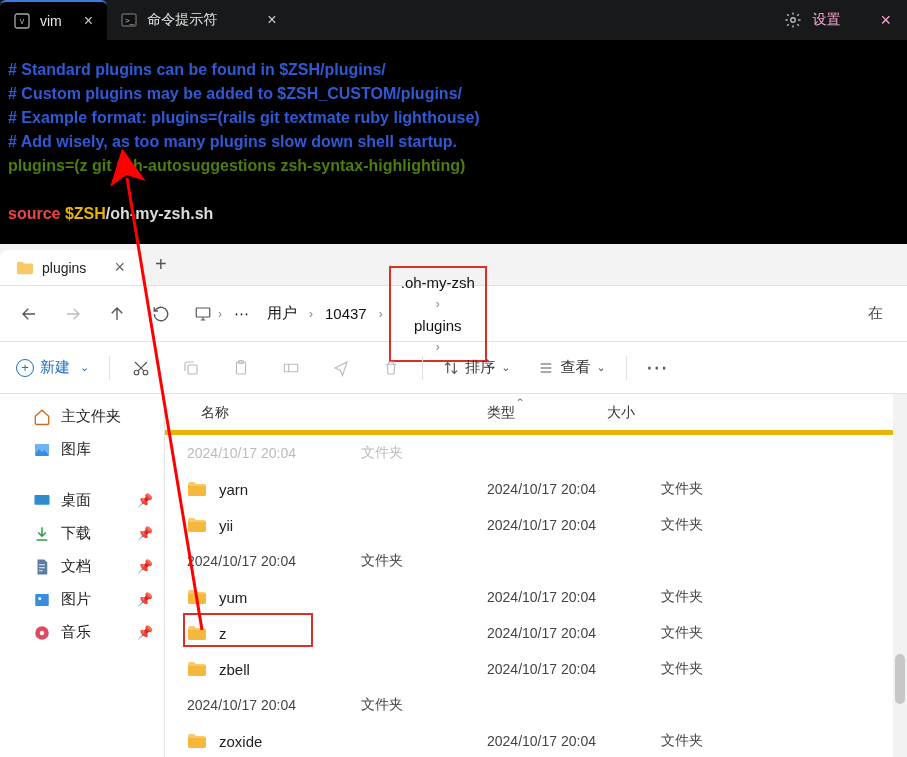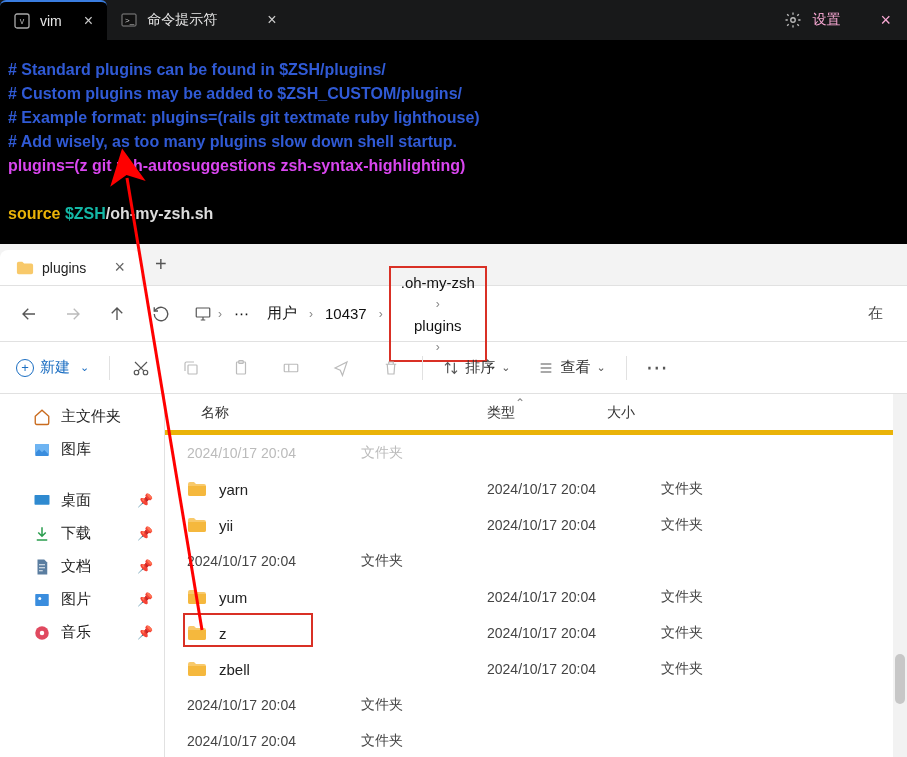--- a/index.html
+++ b/index.html
@@ -7,23 +7,23 @@
 
 
 .terminal-tabs { display: flex; background: #18191a; align-items: center; height: 40px; }
 .term-tab { display: flex; align-items: center; gap: 10px; padding: 0 14px; height: 40px; color: #e8e8e8; font-size: 14px; }
 .term-tab.active { background: #000; border-top: 2px solid #3a7de0; border-radius: 6px 6px 0 0; padding-top: 0; }
 .term-tab .icon-box { width: 16px; height: 16px; display: flex; align-items: center; justify-content: center; font-size: 12px; }
 .term-tab .close { margin-left: 12px; color: #ccc; font-size: 16px; }
 .term-settings { margin-left: auto; display: flex; align-items: center; gap: 10px; color: #f9a8d4; padding-right: 16px; }
 .term-body { background: #000; padding: 18px 8px 18px 8px; font-family: "Cascadia Mono", Consolas, monospace; font-size: 16px; line-height: 1.5; white-space: pre; }
 .c-comment { color: #305ad5; font-weight: bold; }
-.c-plain { color: #d946ef; font-weight: bold; }
-.c-src { color: #eab308; font-weight: bold; }
-.c-var { color: #14b8a6; font-weight: bold; }
+.c-plain { color: #4d7c0f; font-weight: bold; }
+.c-src { color: #ef4444; font-weight: bold; }
+.c-var { color: #eab308; font-weight: bold; }
 .c-path { color: #dcdcdc; font-weight: bold; }
 
 
 .explorer-tabs { display: flex; background: #f3f3f3; height: 42px; align-items: stretch; border-bottom: 1px solid #e1e1e1; }
 .exp-tab { display: flex; align-items: center; gap: 8px; padding: 0 16px; background: #fff; border-radius: 8px 8px 0 0; margin-top: 6px; color: #222; font-size: 14px; }
 .exp-tab .close { color: #666; font-size: 18px; margin-left: 20px; }
 .new-tab { display: flex; align-items: center; justify-content: center; width: 40px; color: #555; font-size: 20px; }
 
 .nav-row { display: flex; align-items: center; height: 56px; padding: 0 10px; gap: 6px; border-bottom: 1px solid #e1e1e1; background: #fff; }
 .nav-btn { width: 38px; height: 38px; display: flex; align-items: center; justify-content: center; color: #555; border-radius: 4px; }
@@ -388,20 +388,29 @@
             <span>zbell</span>
           </div>
           <div class="cell-date">2024/10/17 20:04</div>
           <div class="cell-type">文件夹</div>
         </div>
         <div class="row">
           <div class="cell-date">2024/10/17 20:04</div>
           <div class="cell-type">文件夹</div>
         </div>
         <div class="row">
+          <div class="cell-name">
+            <span class="folder-icon">
+              <svg width="20" height="16" viewBox="0 0 20 16">
+                <path d="M1 3 Q1 1 3 1 L7 1 L9 3 L17 3 Q19 3 19 5 L19 13 Q19 15 17 15 L3 15 Q1 15 1 13 Z" fill="#f8c96a"></path>
+                <path d="M1 5 L19 5 L19 13 Q19 15 17 15 L3 15 Q1 15 1 13 Z" fill="#f5b83d"></path>
+              </svg>
+            </span>
+            <span>zoxide</span>
+          </div>
           <div class="cell-date">2024/10/17 20:04</div>
           <div class="cell-type">文件夹</div>
         </div>
       </div>
     <div class="scroll-track">
       <div class="scroll-thumb" style="top:260px;height:50px"></div>
     </div>
   </div>
 </div>
 

